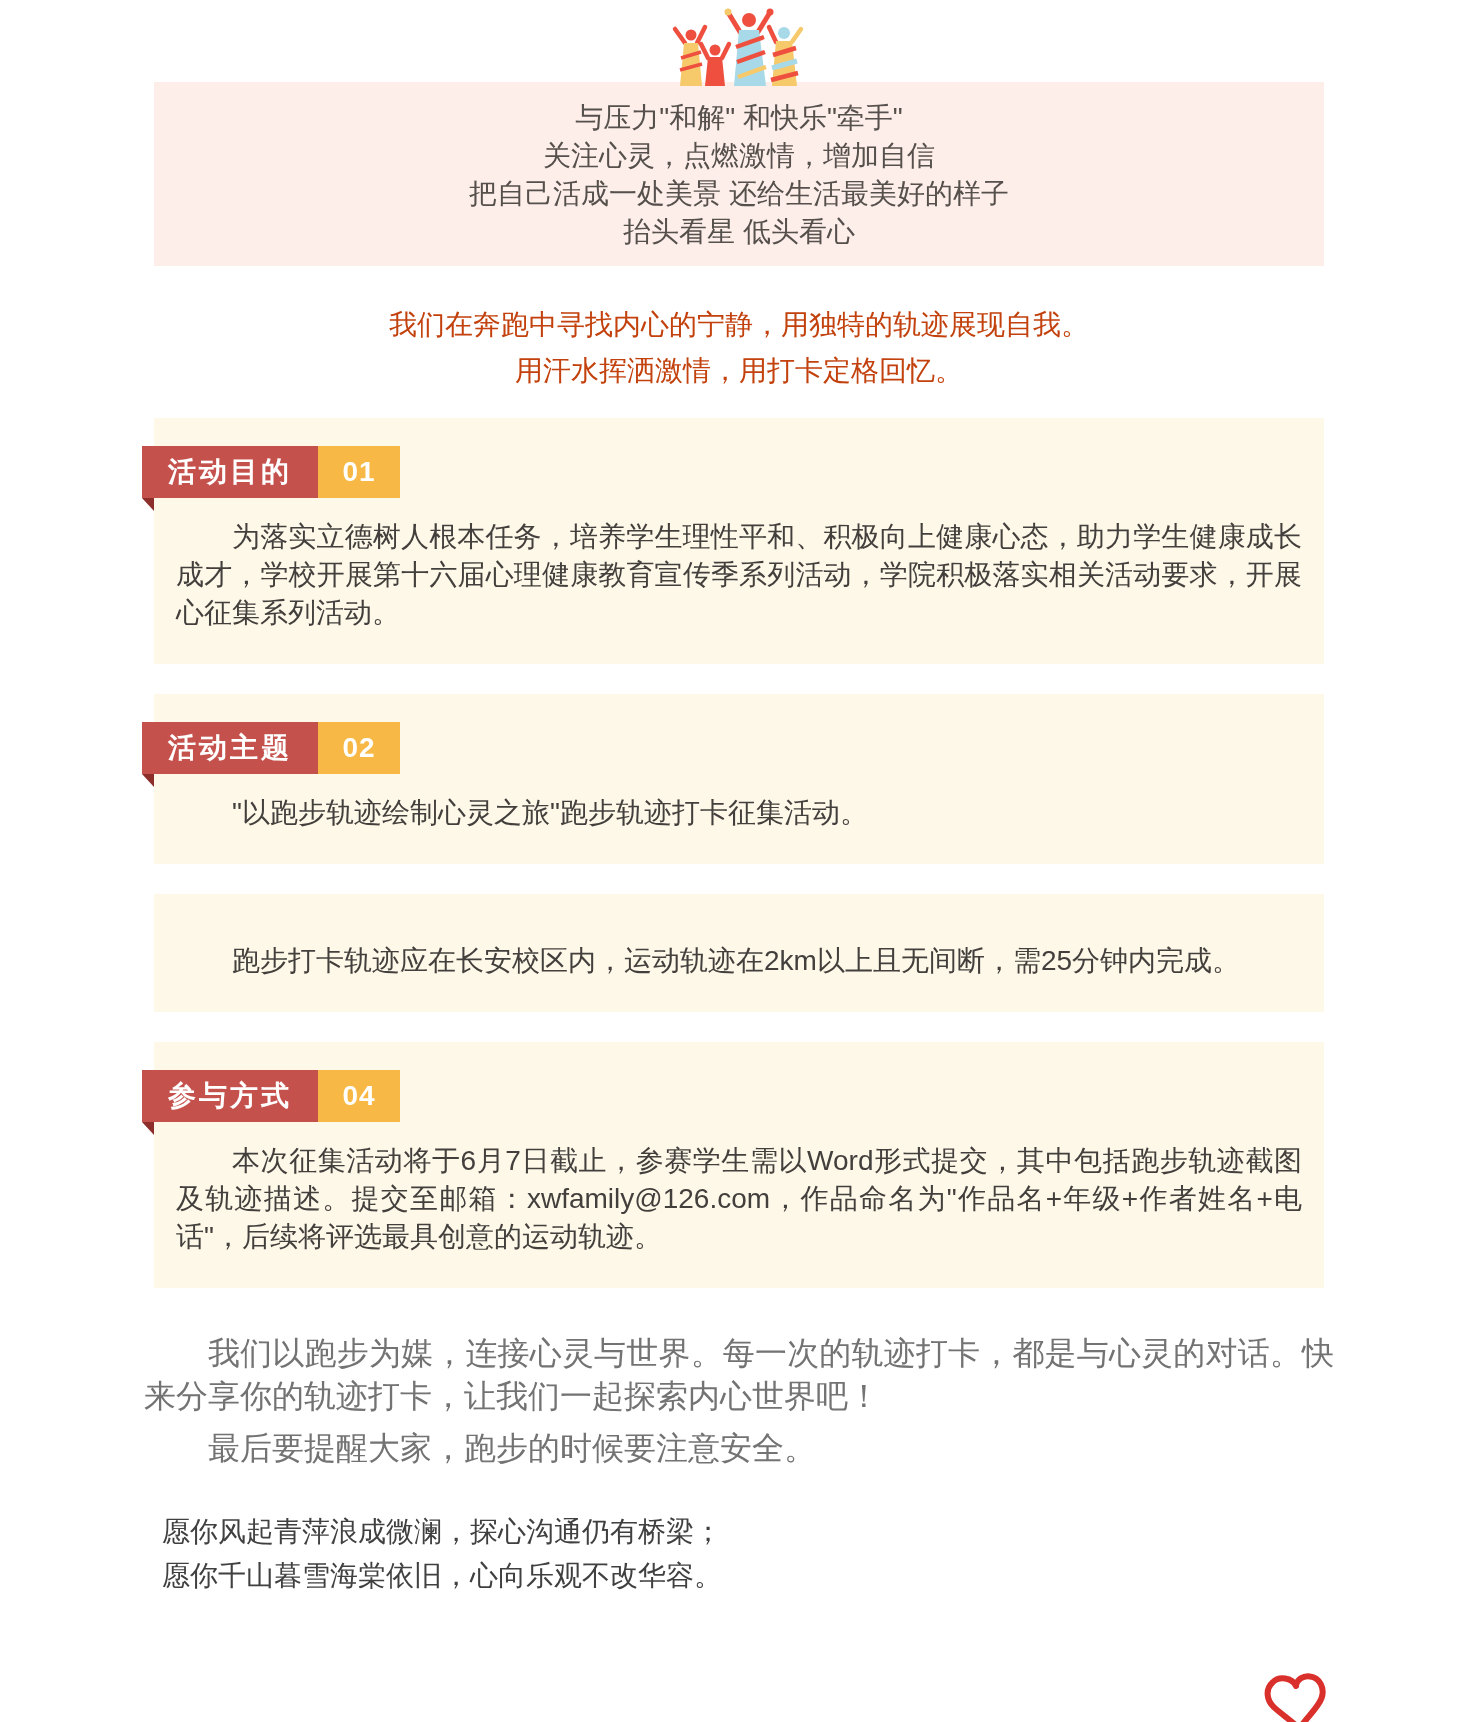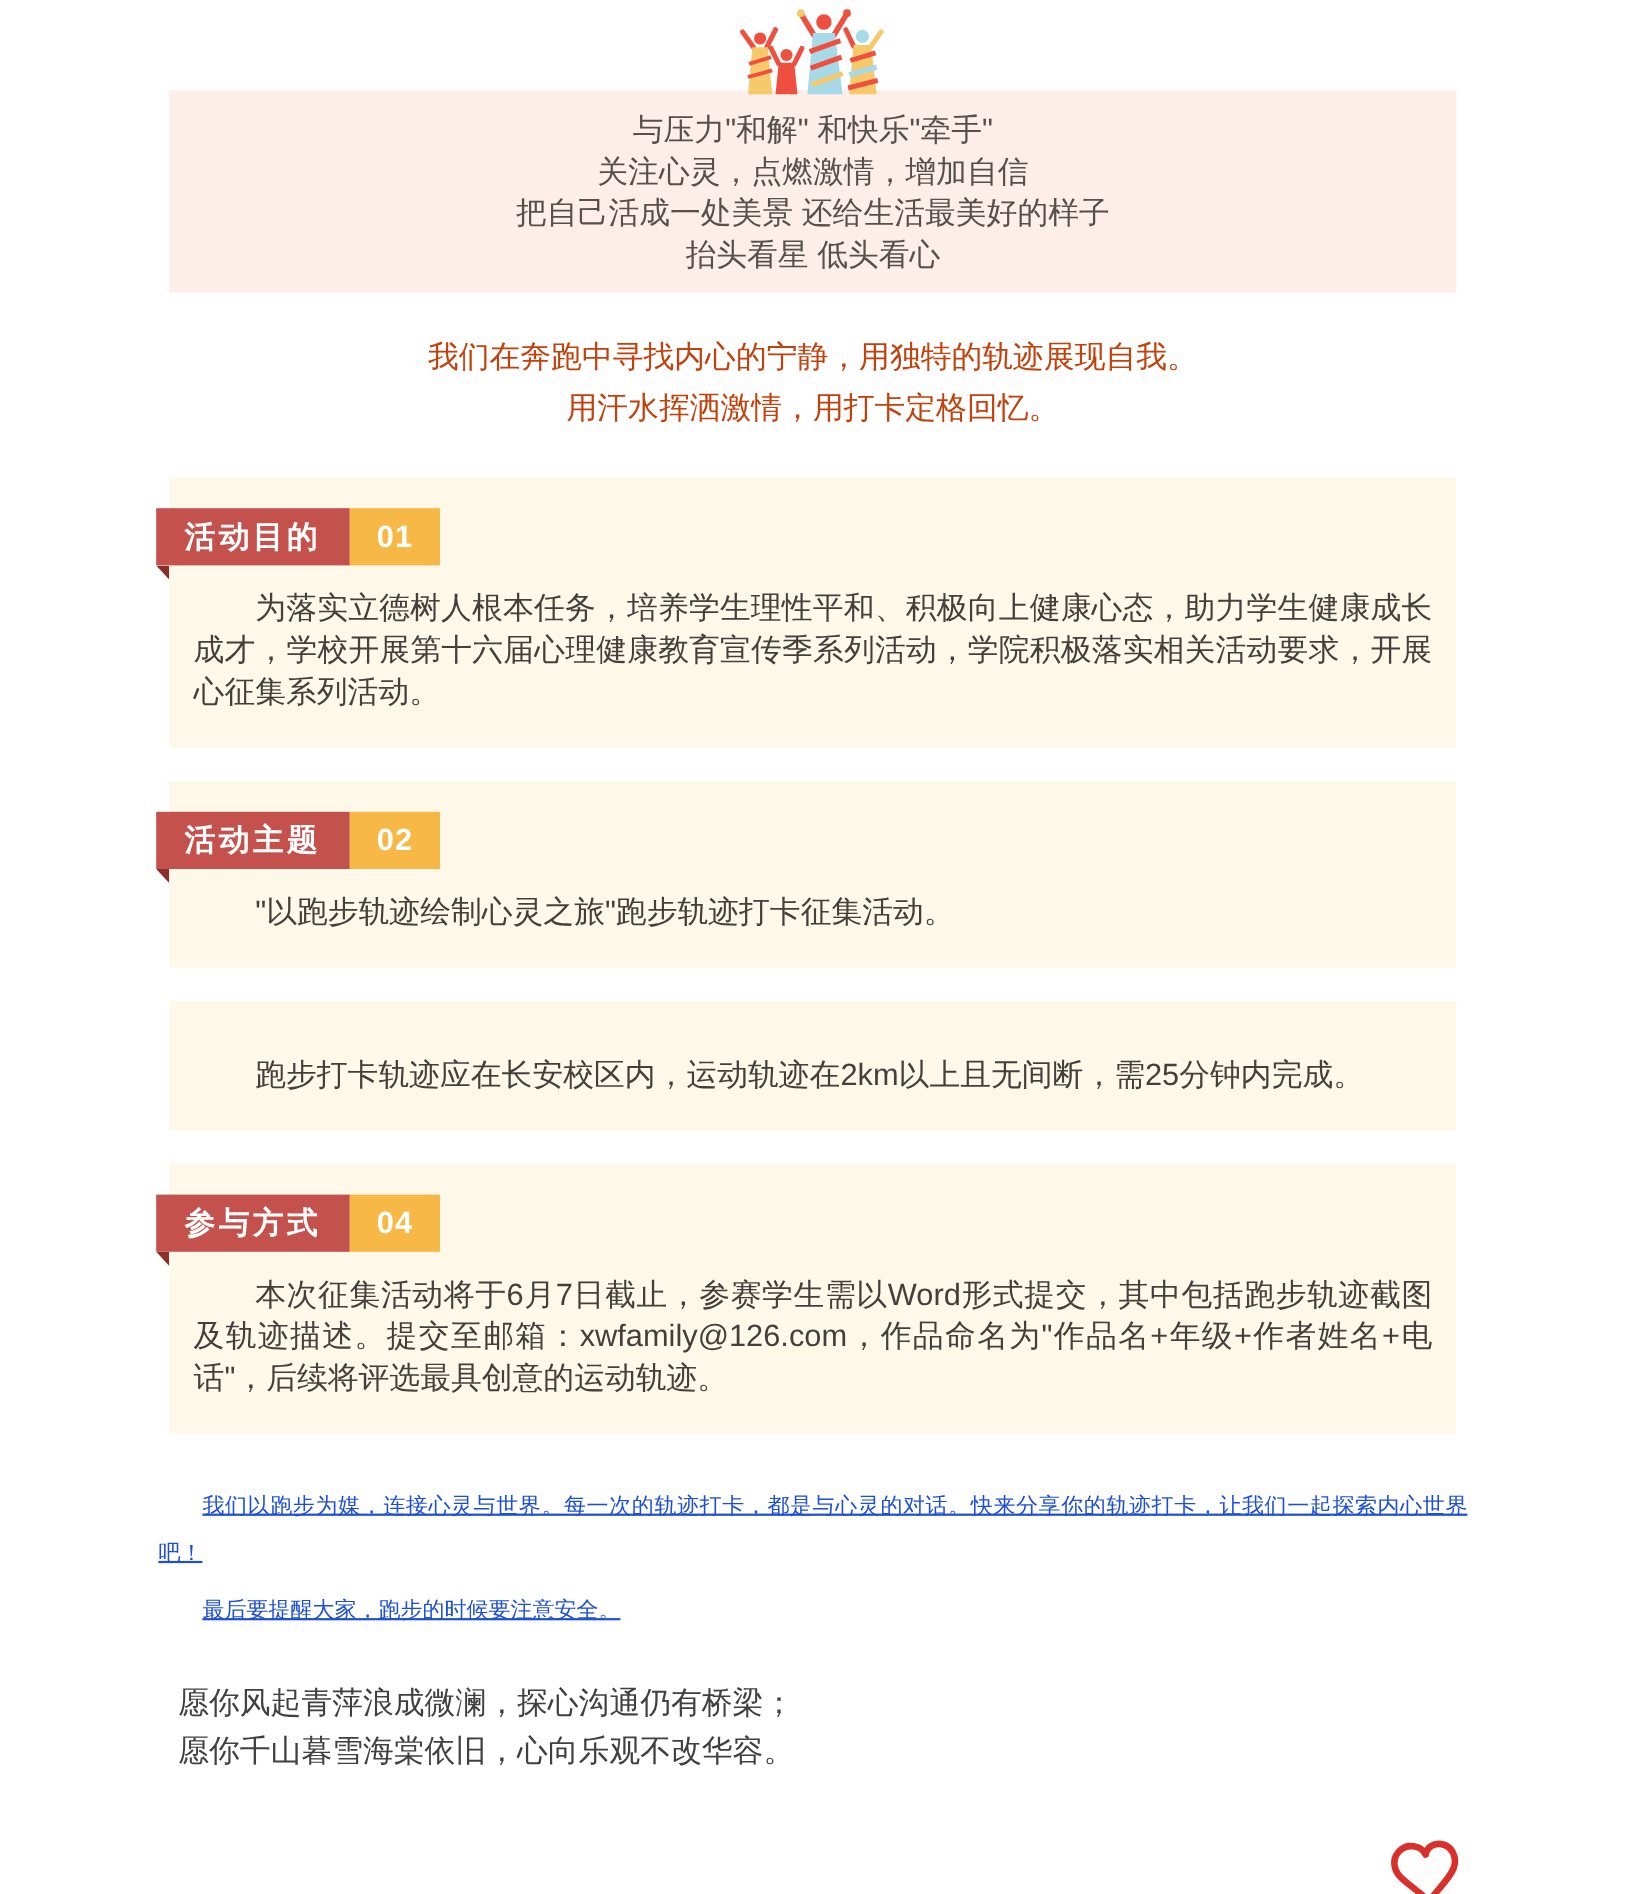--- a/index.html
+++ b/index.html
@@ -26,21 +26,21 @@
     text-align:center;
     font-size:28px;line-height:46px;
     color:#c2410c;
   }
   .card{
     position:relative;
     background:#fdf8e8;
     margin-top:30px;
     padding:28px 16px 32px;
   }
-  .card.first{margin-top:40px;}
+  .card.first{margin-top:24px;}
   .ribbon{
     display:inline-flex;
     margin-left:-28px;
     position:relative;
     height:52px;
   }
   .ribbon-title{
     background:#c5514d;color:#ffffff;
     font-weight:bold;font-size:28px;line-height:52px;
     padding:0 26px;letter-spacing:3px;
@@ -60,23 +60,23 @@
   .card p{
     margin:20px 6px 0;
     font-size:28px;line-height:38px;
     color:#433f3c;
     text-indent:2em;
     text-align:justify;
   }
   .closing{margin-top:44px;}
   .red-para{
     margin:0 -10px;
-    font-size:20px;line-height:43px;
-    color:#1d4ed8;
-    text-indent:2em;text-align:justify;text-decoration:underline;
+    font-size:32px;line-height:43px;
+    color:#737373;
+    text-indent:2em;text-align:justify;
   }
   .red-para + .red-para{margin-top:9px;}
   .wishes{margin-top:40px;margin-left:8px;}
   .wish{
     margin:0;
     font-size:28px;line-height:44px;
     color:#404040;
   }
   .heart{
     position:absolute;

